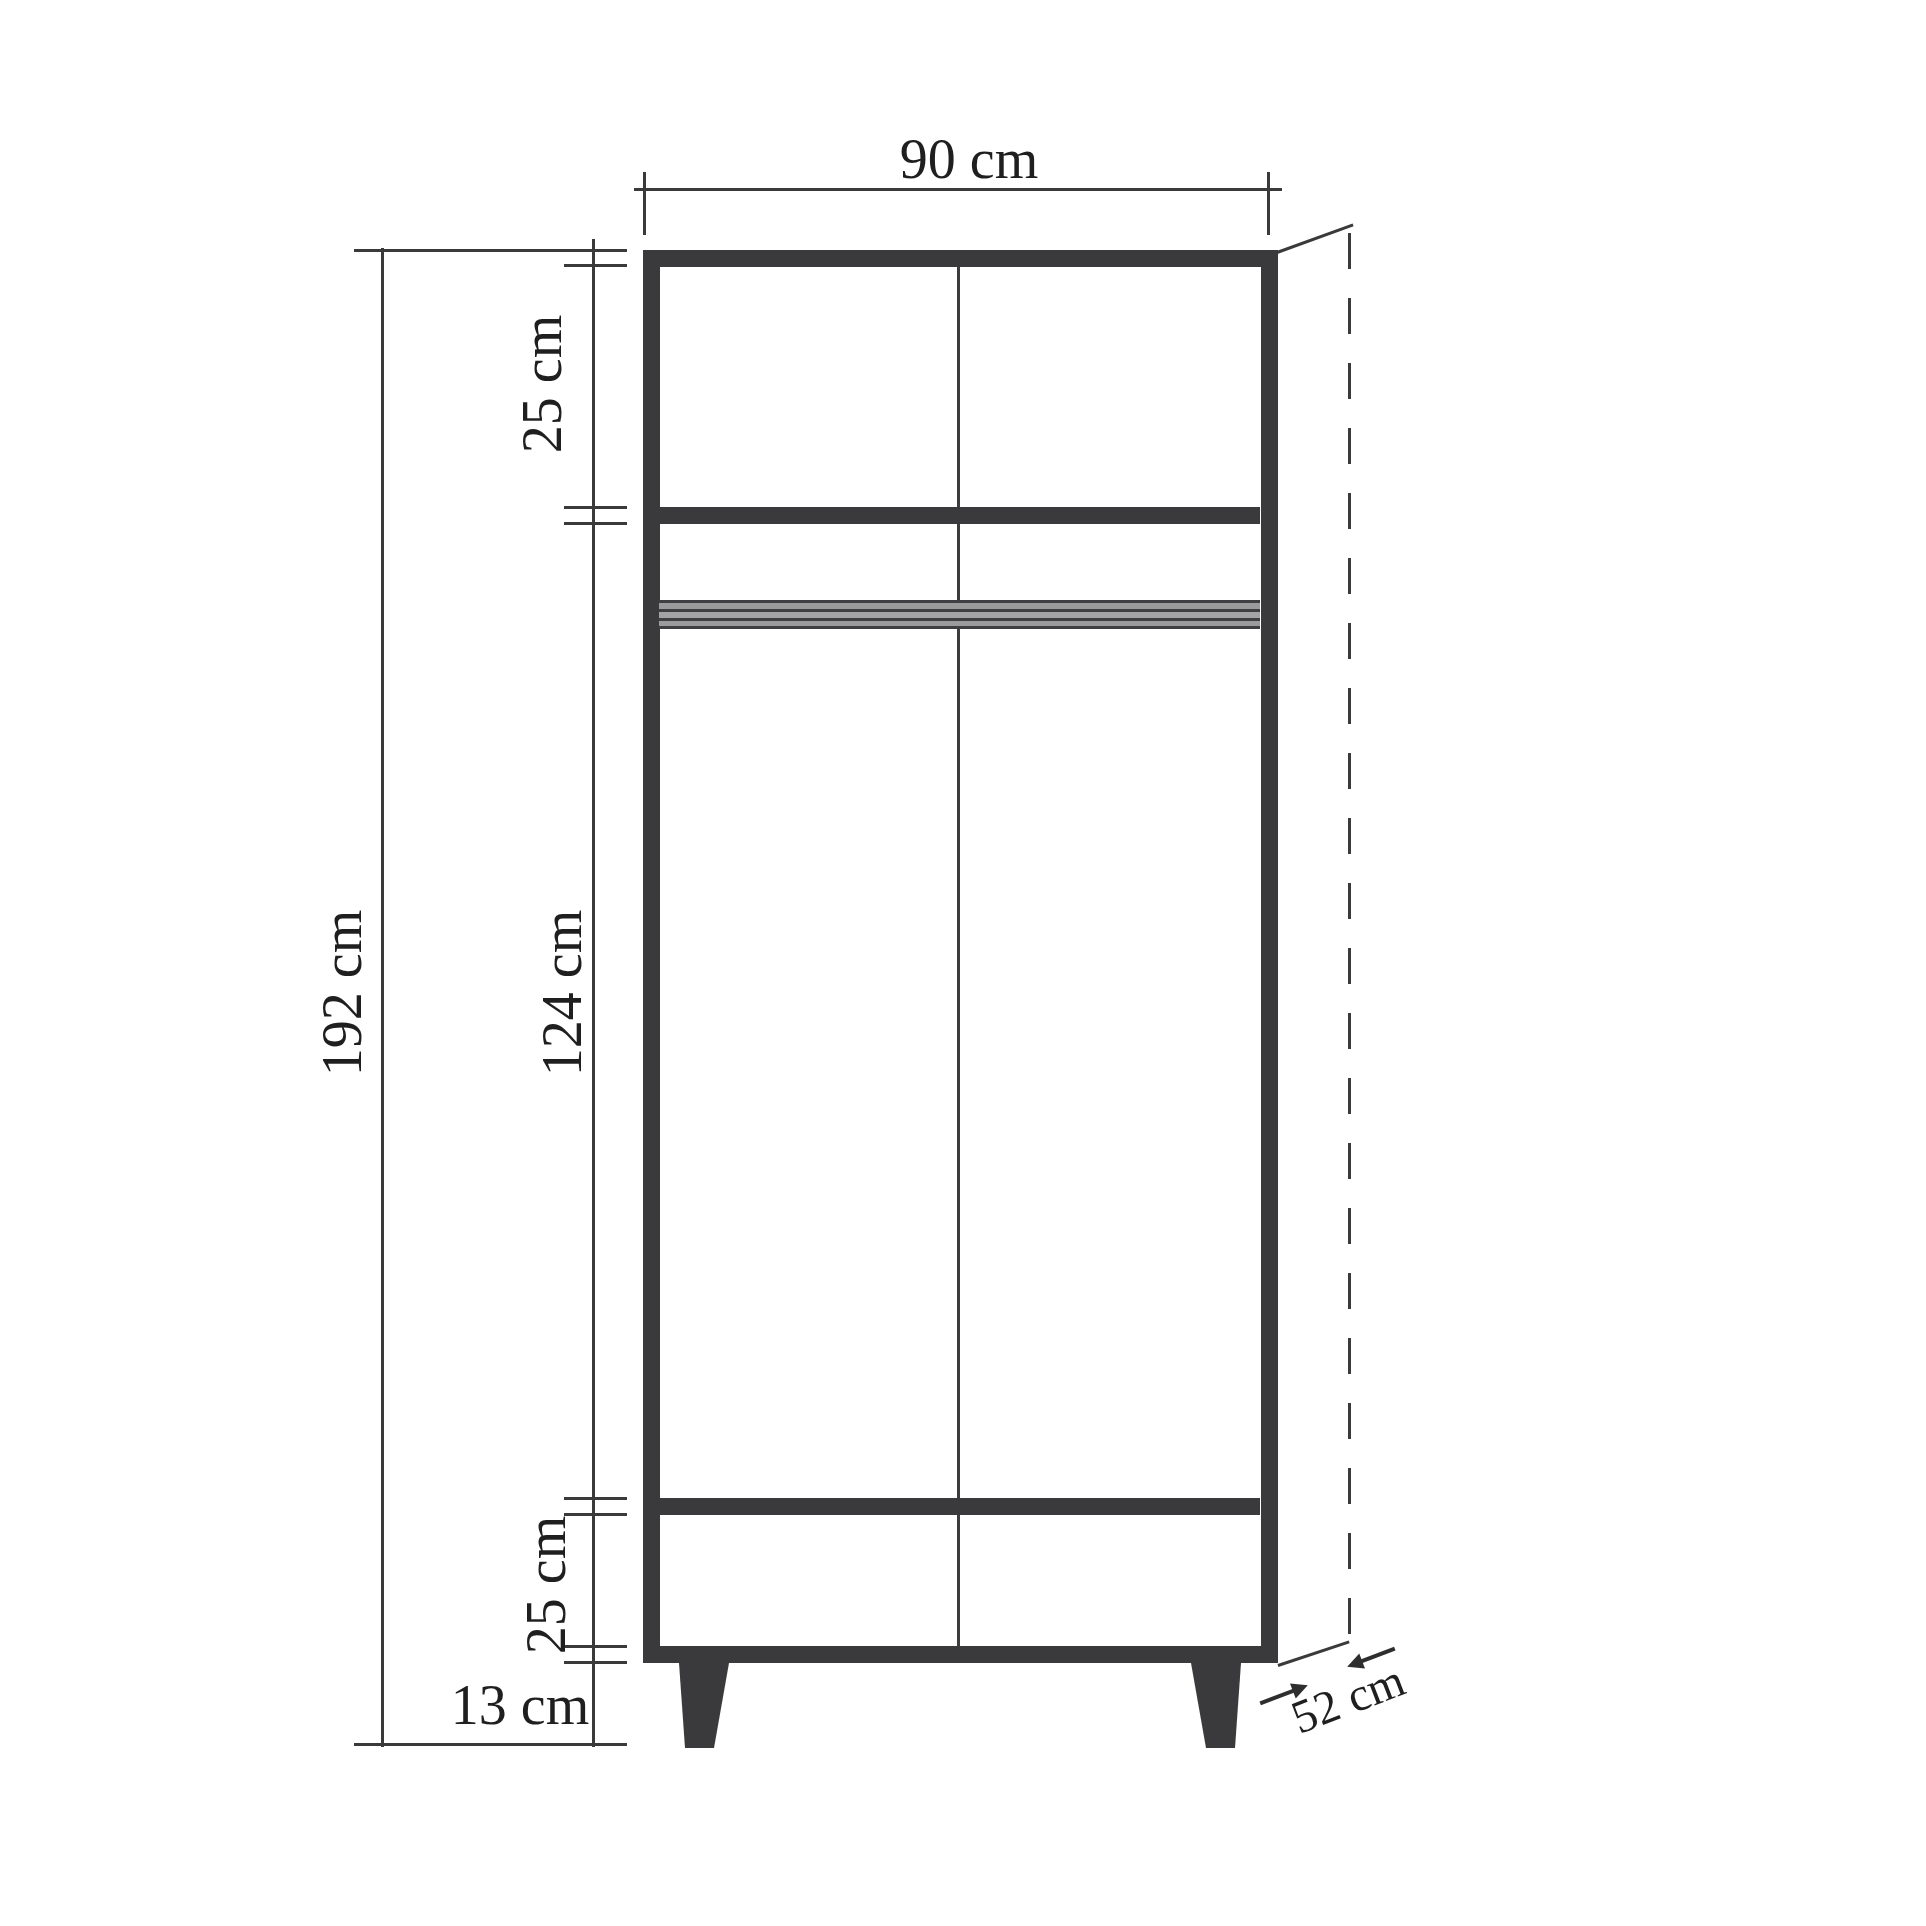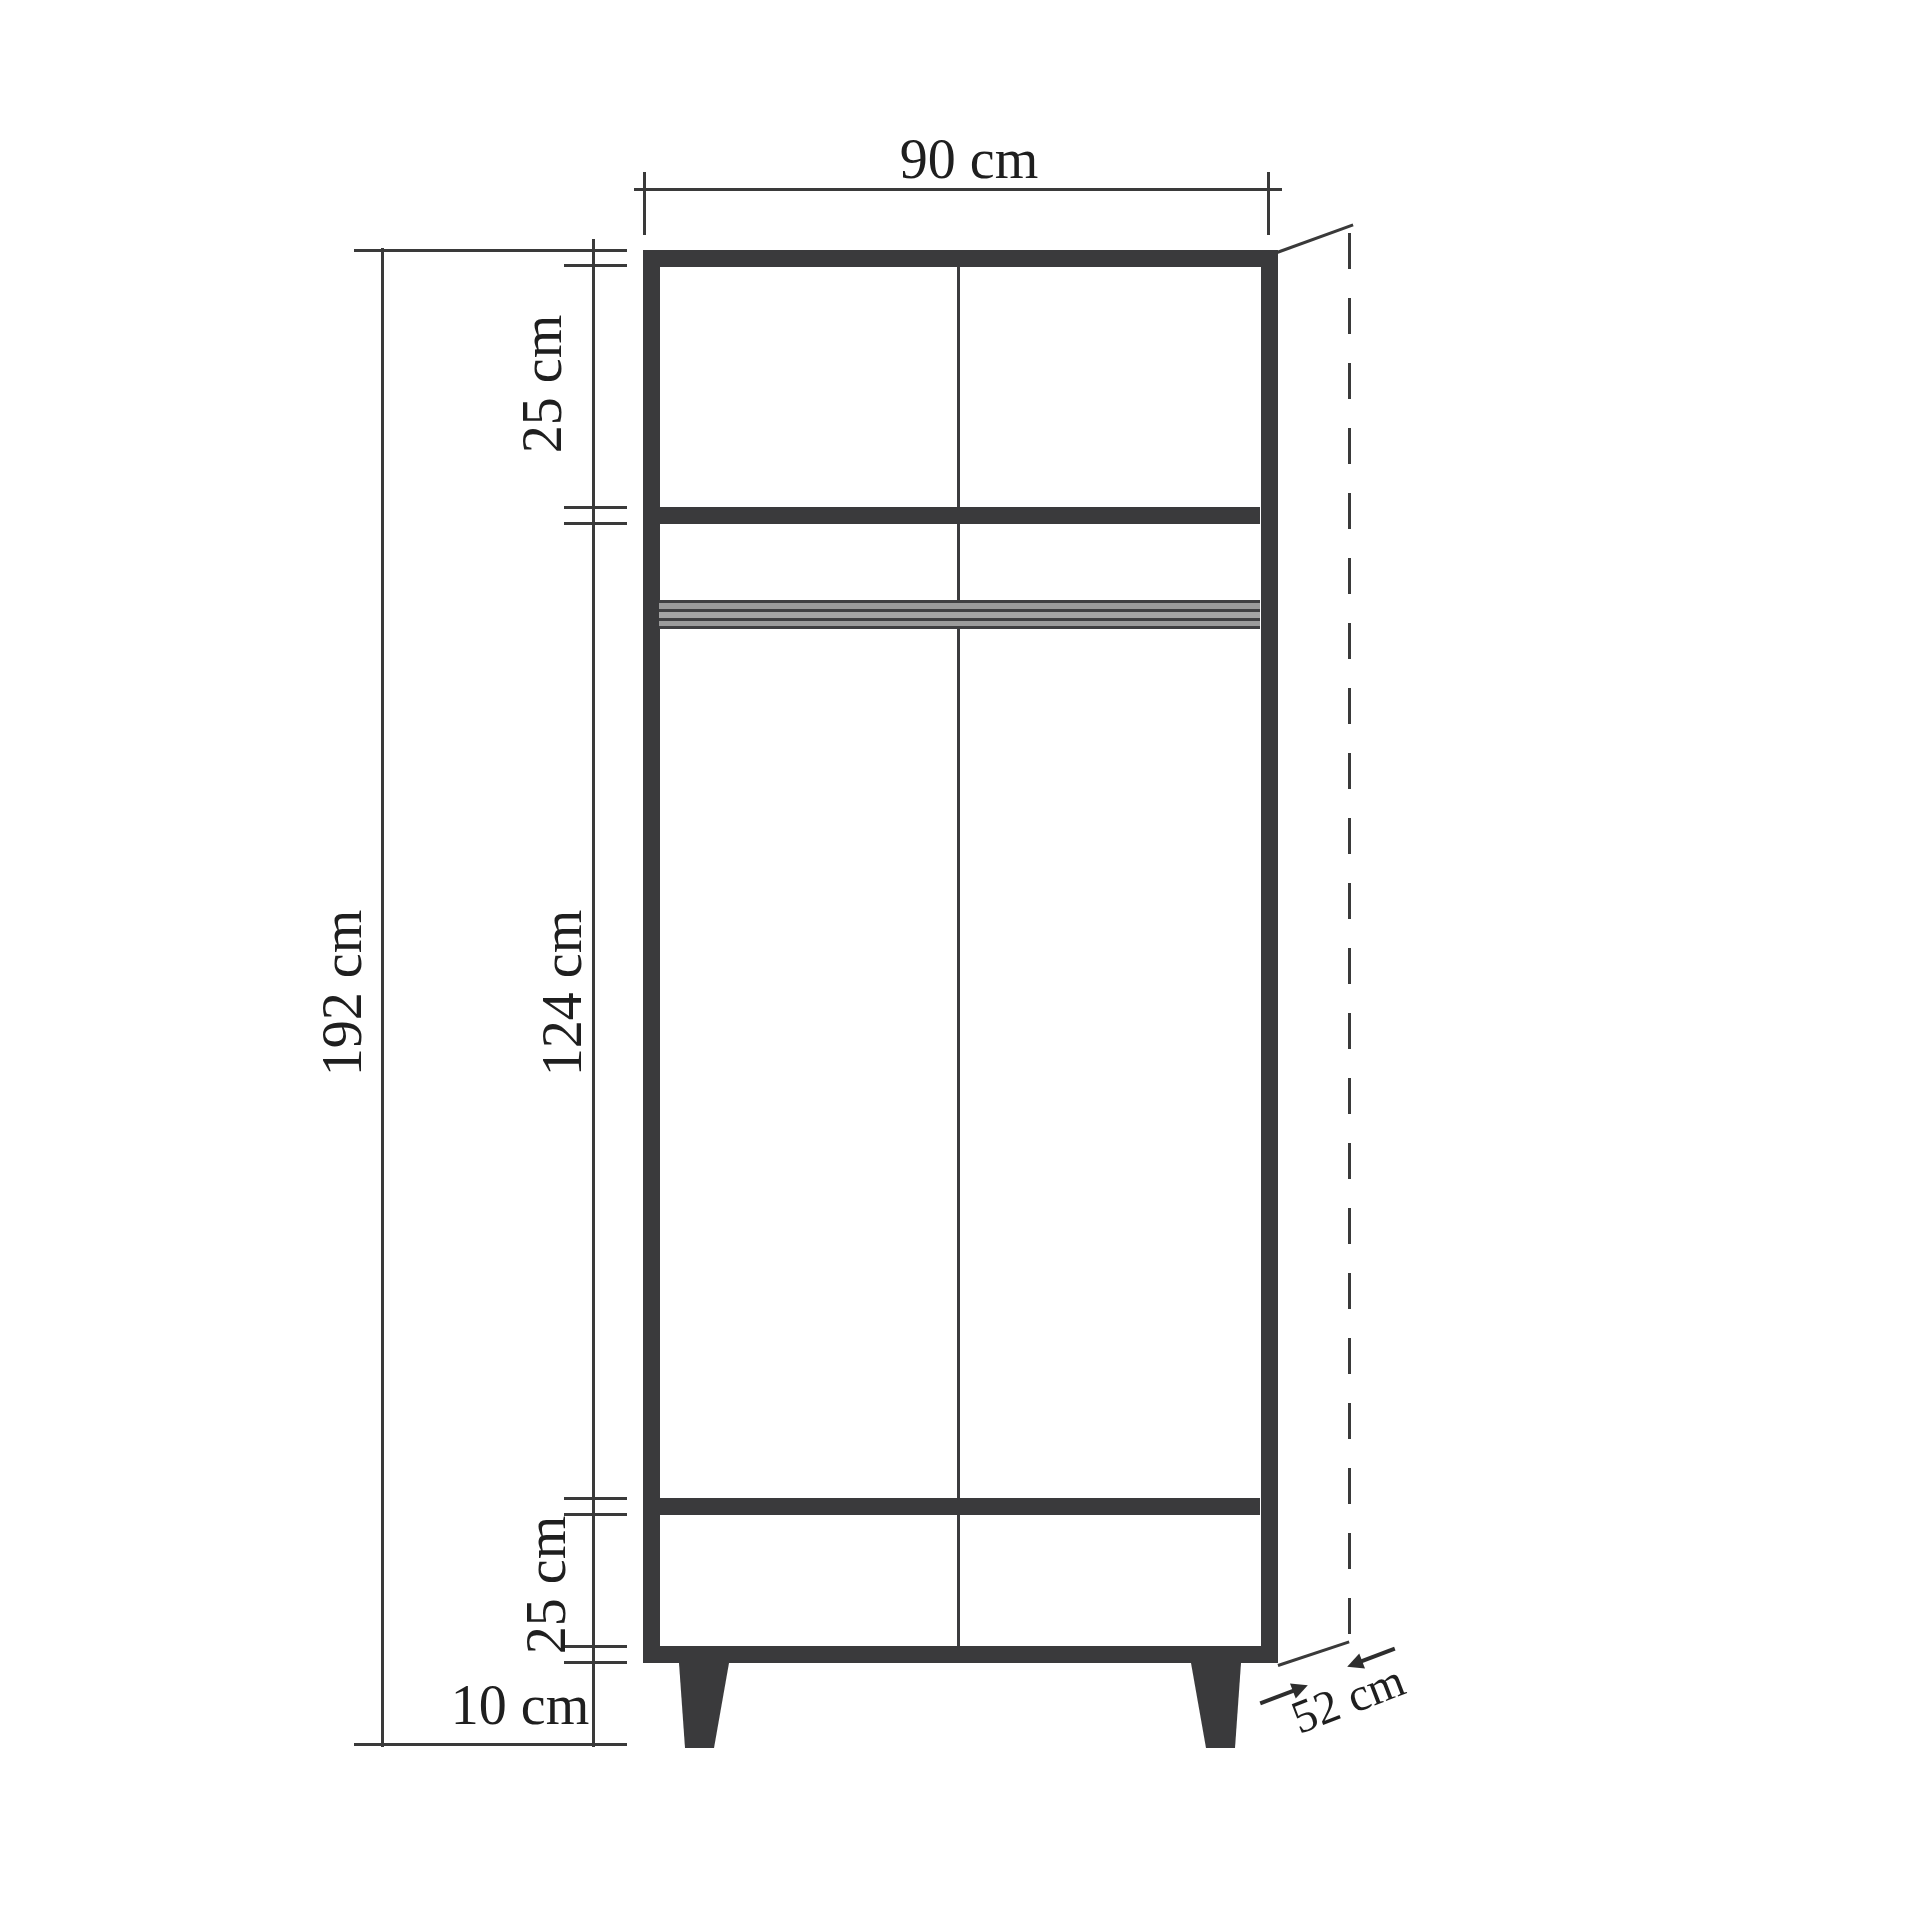--- a/index.html
+++ b/index.html
@@ -99,21 +99,21 @@
   <div class="abs hline tick t3"></div>
   <div class="abs hline tick t4"></div>
   <div class="abs hline tick t5"></div>
   <div class="abs hline tick t6"></div>
   <div class="abs hline tick t7"></div>
 
   <div class="dim-label rot lbl-total">192 cm</div>
   <div class="dim-label rot lbl-top">25 cm</div>
   <div class="dim-label rot lbl-middle">124 cm</div>
   <div class="dim-label rot lbl-bottom">25 cm</div>
-  <div class="dim-label lbl-legs">10 cm</div>
+  <div class="dim-label lbl-legs">13 cm</div>
 
   <div class="abs wardrobe-body"></div>
   <div class="abs door-seam"></div>
   <div class="abs shelf-divider divider-top"></div>
   <div class="abs shelf-divider divider-bottom"></div>
   <div class="abs hanging-rail"></div>
   <div class="abs leg leg-left"></div>
   <div class="abs leg leg-right"></div>
 
   <div class="abs depth-edge depth-edge-top"></div>

